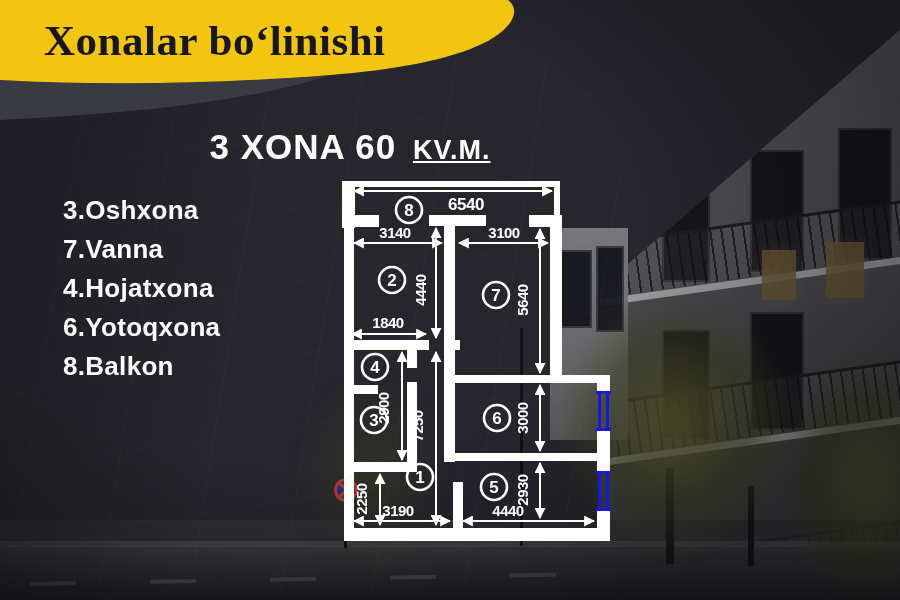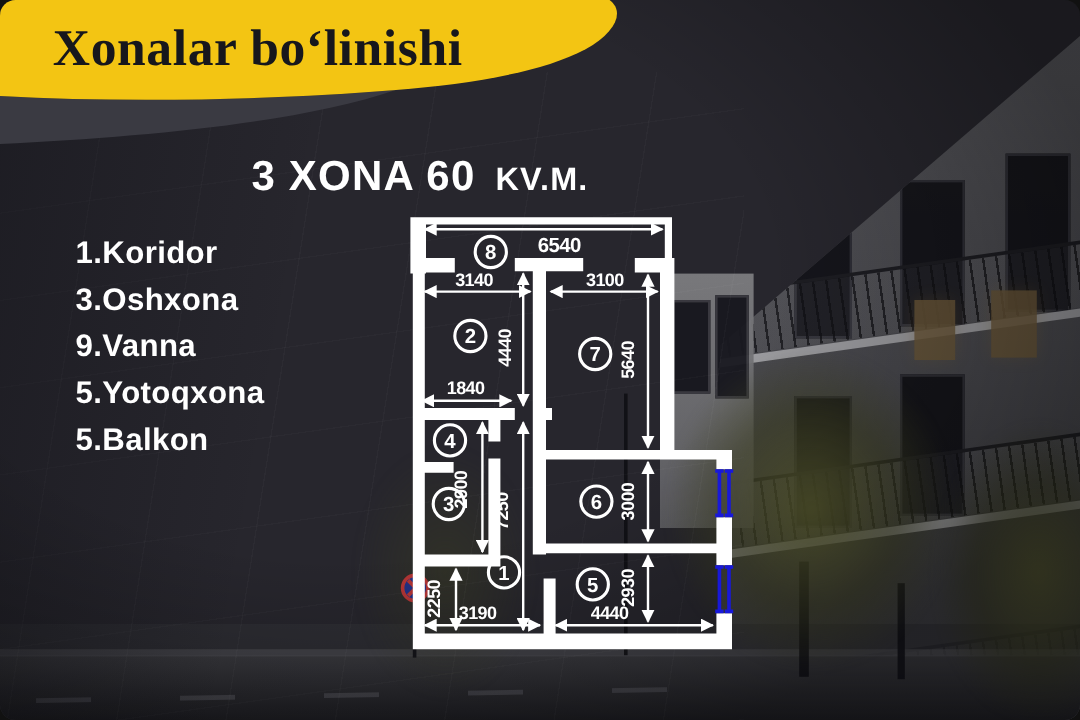--- a/index.html
+++ b/index.html
@@ -1,17 +1,17 @@
 <!DOCTYPE html>
 <html><head>
 <meta charset="utf-8">
 <style>
   html,body{margin:0;padding:0;background:#111;}
   .stage{position:relative;width:900px;height:600px;overflow:hidden;background:#27262d;
-         font-family:"Liberation Sans",sans-serif;border-radius:13px;}
+         font-family:"Liberation Sans",sans-serif;}
   .abs{position:absolute;}
 
   
   .building{left:600px;top:0;width:300px;height:600px;
     background:linear-gradient(180deg,#56565b 0%,#4a4a4f 45%,#38383d 100%);
     clip-path:polygon(0 48%,100% 5%,100% 100%,0 100%);}
   .roofline{left:0;top:152px;width:340px;height:8px;background:#67676c;
     transform:rotate(-36deg);transform-origin:left center;opacity:.9;}
   .bwin{background:#101016;border:2px solid #2c2c33;box-sizing:border-box;opacity:.9;}
   .balcony-row{left:-10px;width:330px;height:88px;transform:rotate(-8deg);}
@@ -51,21 +51,21 @@
   .sign-pole{left:344px;top:500px;width:3px;height:48px;background:#15151a;}
 
   
   .banner-svg{left:0;top:0;}
   .banner-title{left:44px;top:16px;width:460px;color:#17171c;
     font-family:"Liberation Serif",serif;font-weight:700;font-size:43px;letter-spacing:.5px;}
 
   
   .heading{left:185px;top:127px;width:330px;text-align:center;color:#fff;
     font-weight:700;font-size:35px;letter-spacing:1px;white-space:nowrap;}
-  .heading .unit{font-size:27px;margin-left:6px;}
+  .heading .unit{font-size:27px;margin-left:6px;text-decoration:underline;}
 
   
   .room-list{left:63px;top:197px;margin:0;padding:0;list-style:none;color:#fff;
     font-weight:700;font-size:26px;letter-spacing:.3px;}
   .room-list li{margin:0 0 12px 0;line-height:27px;}
 
   
   .plan-svg{left:338px;top:170px;}
   .plan-svg .dim{fill:#fff;font-family:"Liberation Sans",sans-serif;font-weight:700;
     font-size:15px;letter-spacing:-.5px;text-anchor:middle;}
@@ -127,25 +127,25 @@
     <path d="M0,0 L508,0 C521,10 513,27 488,41 C450,61 390,70 330,75 C230,83 110,86 0,80 Z" fill="#f3c513"></path>
   </svg>
   <div class="abs banner-title">Xonalar boʻlinishi</div>
 
   <div class="abs heading">
     <span>3 XONA 60</span>
     <span class="unit">KV.M.</span>
   </div>
 
   <ul class="abs room-list">
-    <li>1.Koridor</li>
     <li>3.Oshxona</li>
-    <li>9.Vanna</li>
-    <li>5.Yotoqxona</li>
-    <li>5.Balkon</li>
+    <li>7.Vanna</li>
+    <li>4.Hojatxona</li>
+    <li>6.Yotoqxona</li>
+    <li>8.Balkon</li>
   </ul>
 
   <svg class="abs plan-svg" width="280" height="372" viewBox="0 0 280 372">
     <defs>
       <marker id="ar" viewBox="0 0 10 10" refX="9" refY="5" markerWidth="5.5" markerHeight="5.5" orient="auto-start-reverse">
         <path d="M0,0 L10,5 L0,10 z" fill="#ffffff"></path>
       </marker>
     </defs>
 
     <path fill="#ffffff" d="

